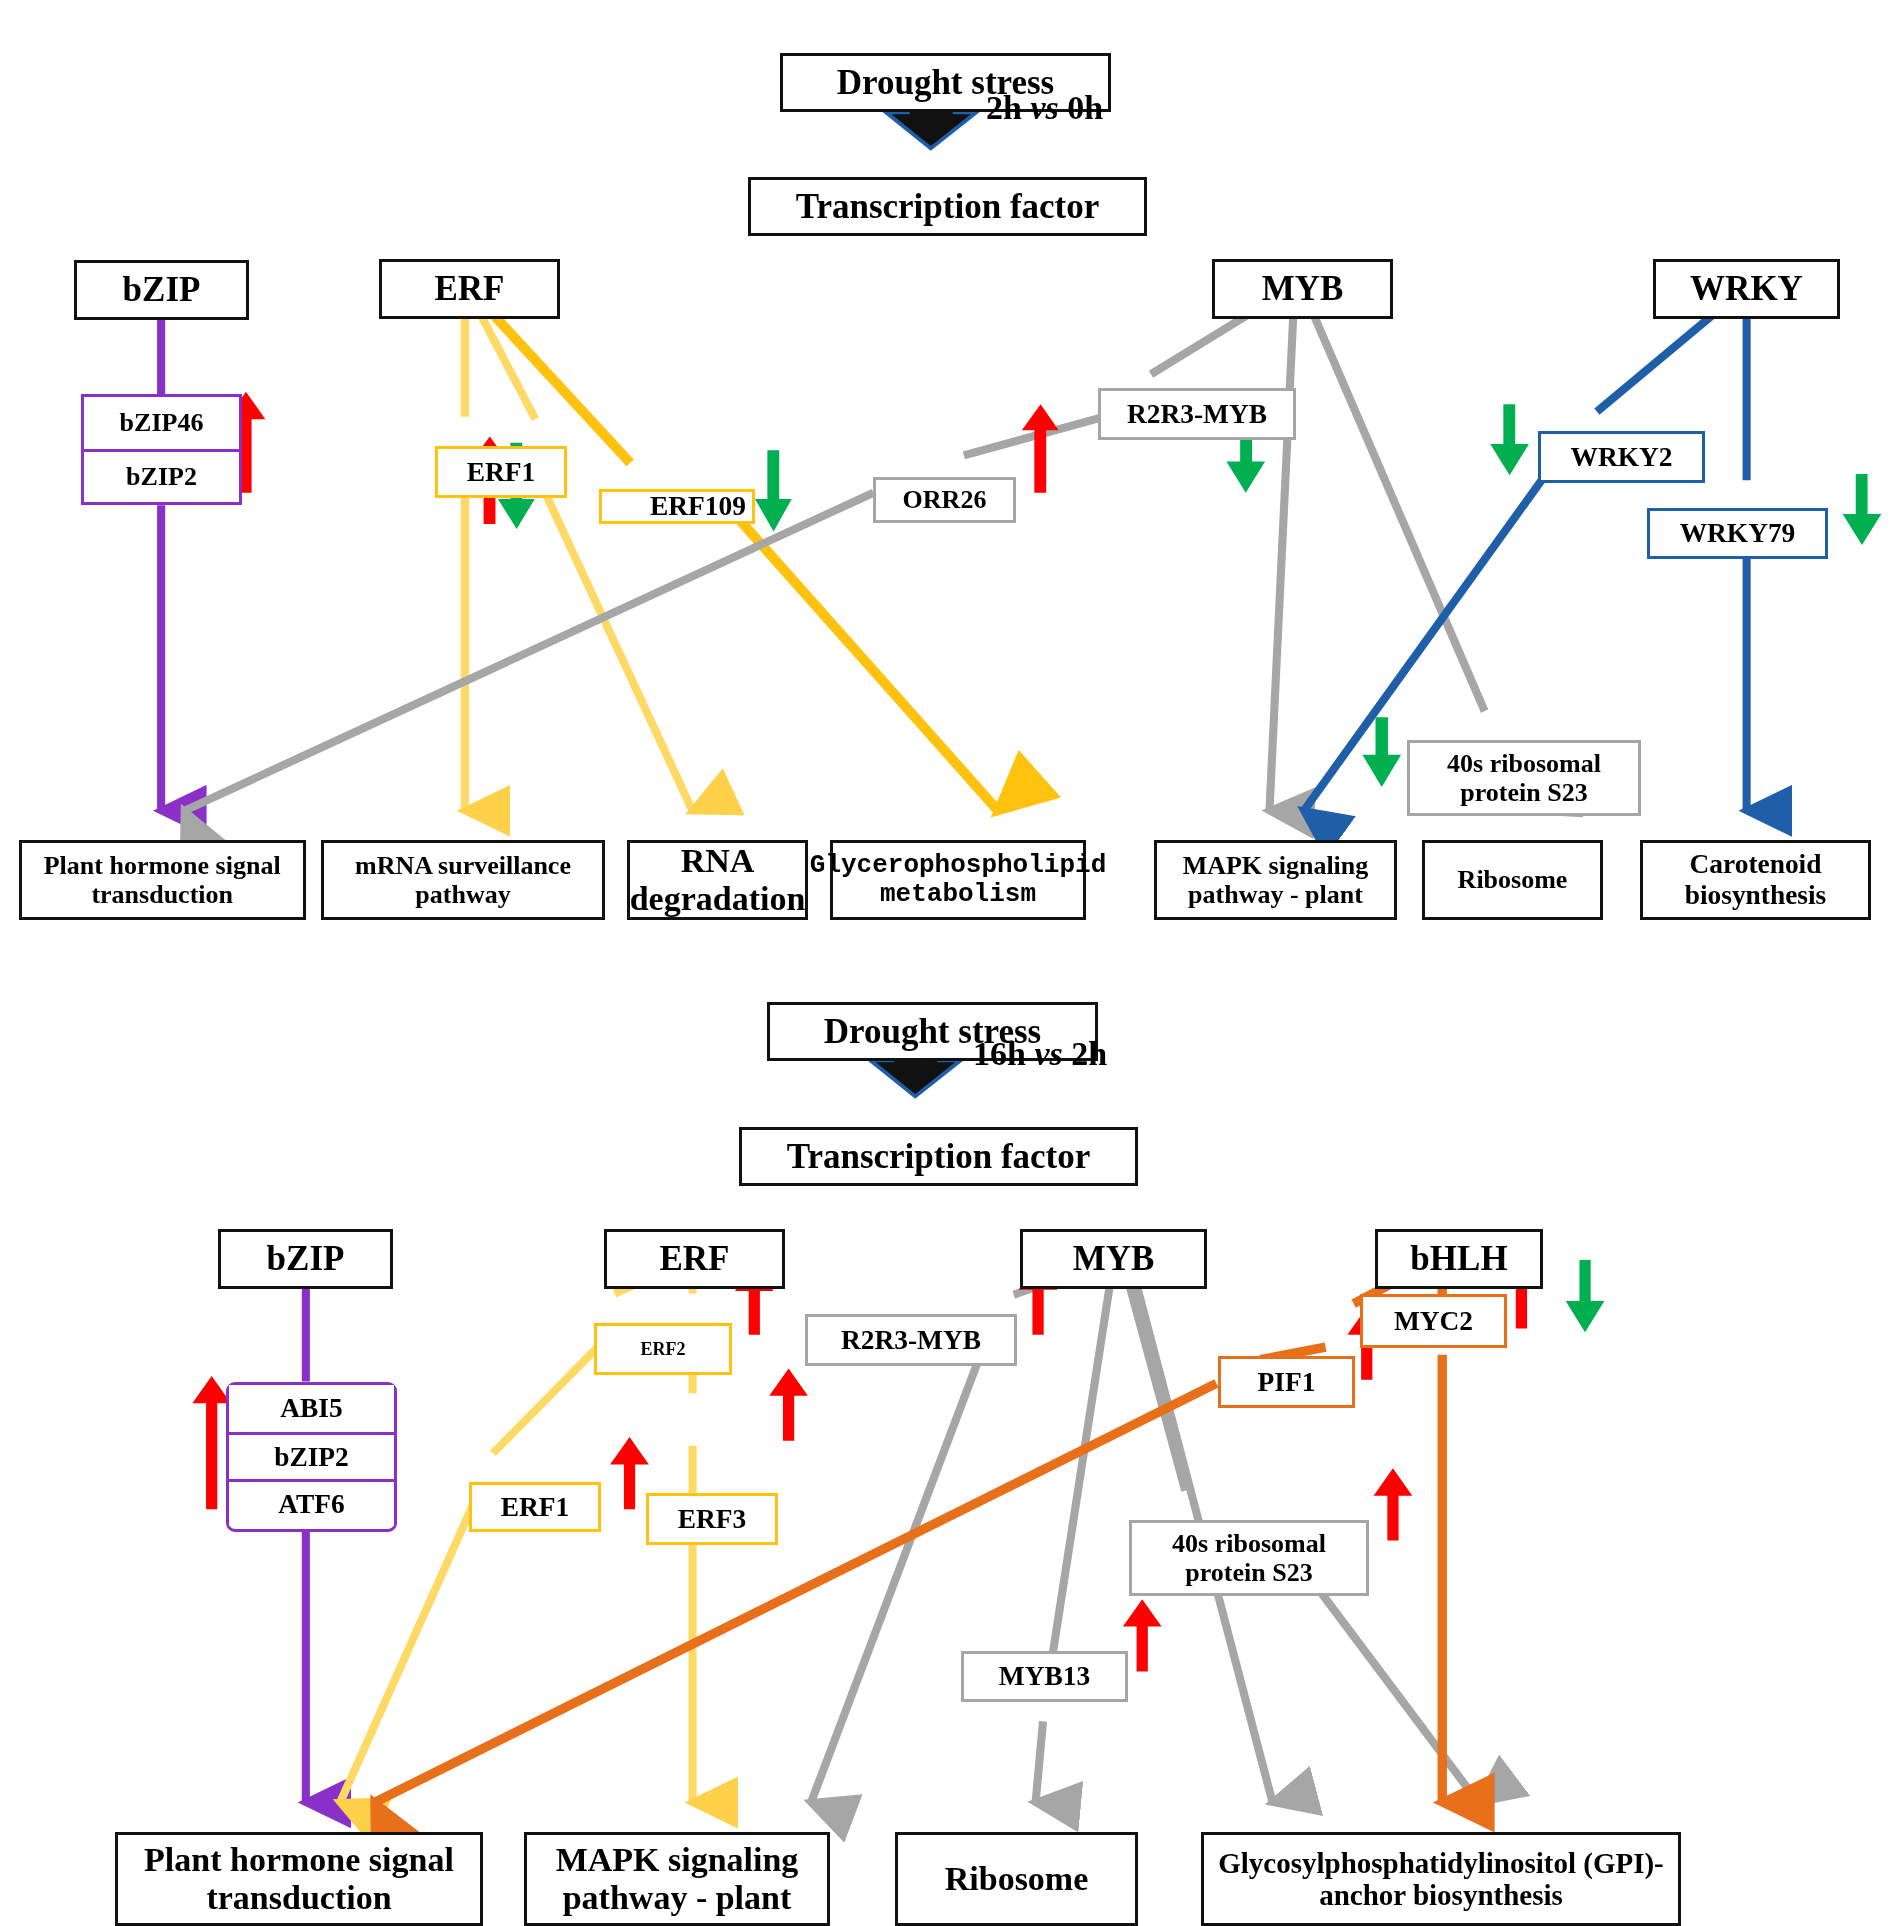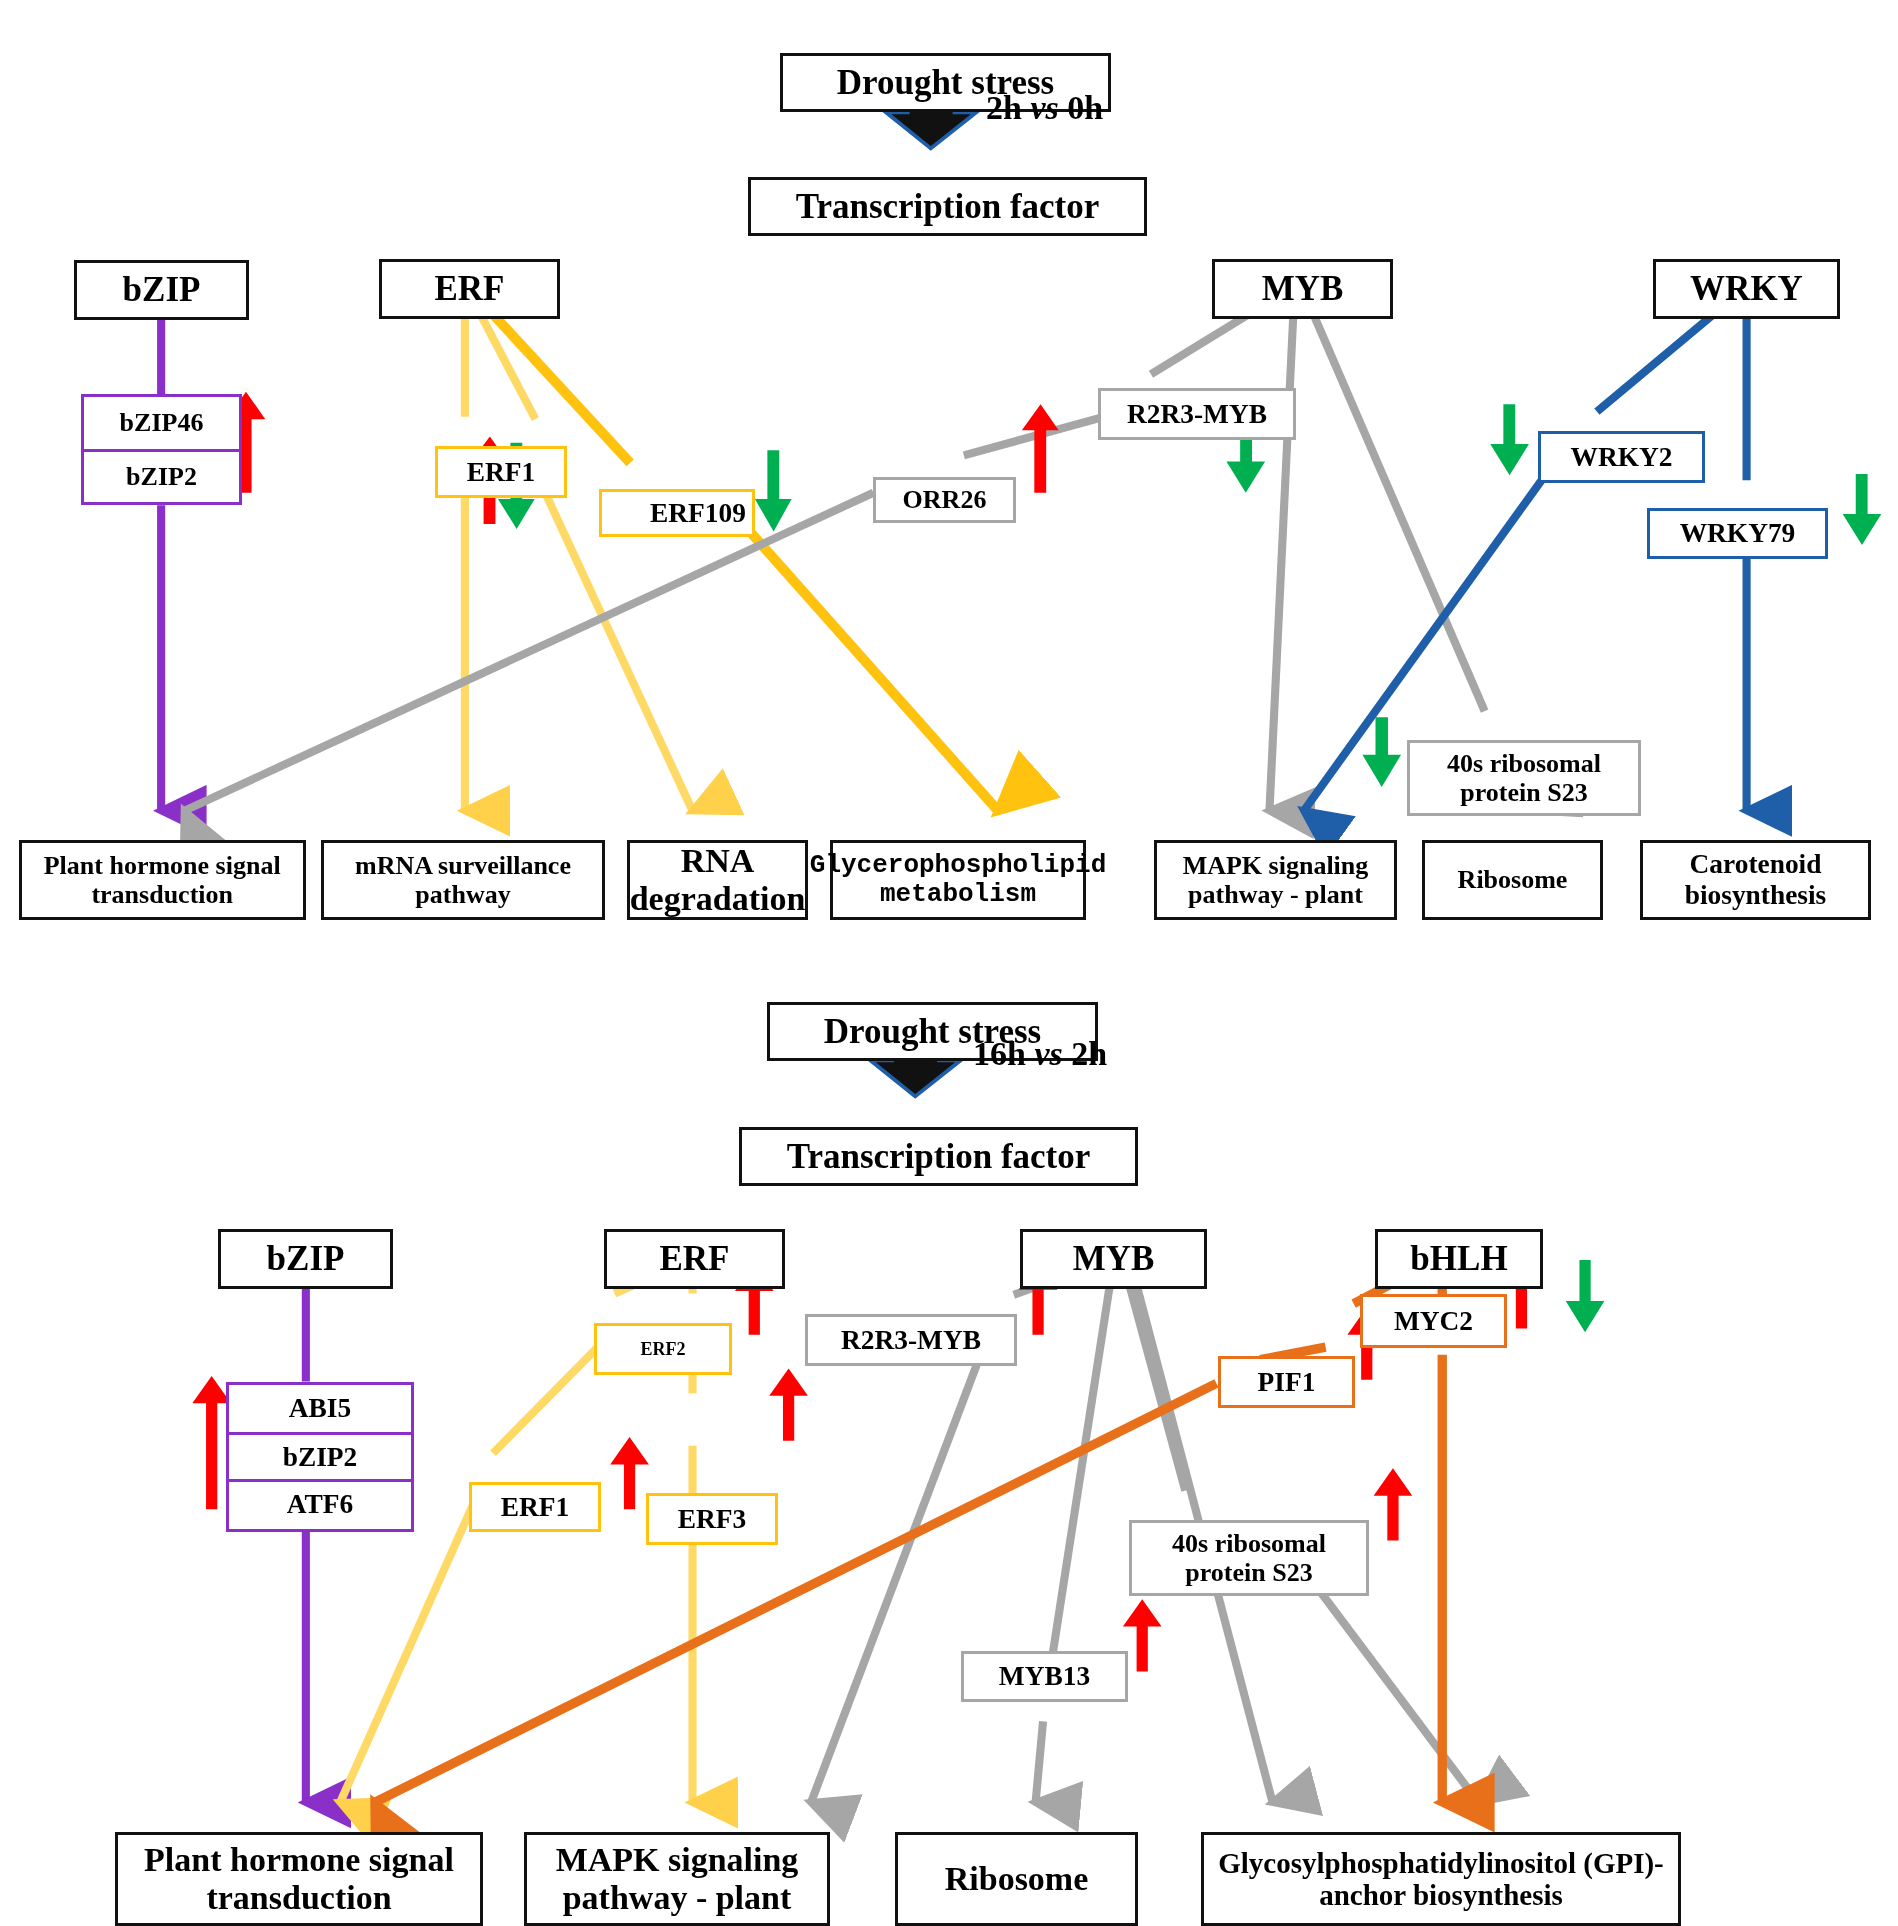--- a/index.html
+++ b/index.html
@@ -175,21 +175,21 @@
   <div class="node tf" style="left:379px;top:230px;width:181px;height:60px;font-size:35px;">ERF</div>
   <div class="node tf" style="left:1212px;top:230px;width:181px;height:60px;font-size:35px;">MYB</div>
   <div class="node tf" style="left:1653px;top:230px;width:187px;height:60px;font-size:35px;">WRKY</div>
 
   <div class="stack" style="left:81px;top:394px;width:161px;height:111px;">
     <div style="height:52px;font-size:26px;">bZIP46</div>
     <div style="height:52px;font-size:26px;">bZIP2</div>
   </div>
 
   <div class="node gene g-yellow" style="left:435px;top:417px;width:132px;height:52px;font-size:27.4px;">ERF1</div>
-  <div class="node gene g-yellow" style="left:599px;top:460px;width:156px;height:48px;font-size:27.4px;padding-left:42px;">ERF109</div>
+  <div class="node gene g-yellow" style="left:599px;top:460px;width:156px;height:35px;font-size:27.4px;padding-left:42px;">ERF109</div>
 
   <div class="node gene g-gray" style="left:873px;top:448px;width:143px;height:46px;font-size:26px;">ORR26</div>
   <div class="node gene g-gray" style="left:1098px;top:359px;width:198px;height:52px;font-size:27.4px;">R2R3-MYB</div>
 
   <div class="node gene g-blue" style="left:1538px;top:402px;width:167px;height:52px;font-size:27.4px;">WRKY2</div>
   <div class="node gene g-blue" style="left:1647px;top:479px;width:181px;height:51px;font-size:27.4px;">WRKY79</div>
 
   <div class="node gene g-gray" style="left:1407px;top:711px;width:234px;height:76px;font-size:26px;padding:0 6.2px;">40s ribosomal protein S23</div>
 
   <div class="node pw" style="left:18.7px;top:811px;width:287px;height:80px;font-size:26px;padding:0 5px;">Plant hormone signal transduction</div>
@@ -206,21 +206,21 @@
     <span>16h </span><i>vs</i><span> 2h</span>
   </div>
 
   <div class="node hdr" style="left:739px;top:1098px;width:399px;height:59px;font-size:35px;">Transcription factor</div>
 
   <div class="node tf" style="left:218px;top:1200px;width:175px;height:60px;font-size:35px;">bZIP</div>
   <div class="node tf" style="left:604px;top:1200px;width:181px;height:60px;font-size:35px;">ERF</div>
   <div class="node tf" style="left:1020px;top:1200px;width:187px;height:60px;font-size:35px;">MYB</div>
   <div class="node tf" style="left:1375px;top:1200px;width:168px;height:60px;font-size:35px;">bHLH</div>
 
-  <div class="stack" style="left:226px;top:1382px;width:188px;height:150px;">
+  <div class="stack" style="left:226px;top:1382px;width:171px;height:150px;border-radius:9px;">
     <div style="height:47px;font-size:27.4px;">ABI5</div>
     <div style="height:47px;font-size:27.4px;">bZIP2</div>
     <div style="height:47px;font-size:27.4px;">ATF6</div>
   </div>
 
   <div class="node gene g-yellow" style="left:469px;top:1453px;width:132px;height:50px;font-size:27.4px;">ERF1</div>
   <div class="node gene g-yellow" style="left:594px;top:1294px;width:138px;height:52px;font-size:18px;">ERF2</div>
   <div class="node gene g-yellow" style="left:646px;top:1464px;width:132px;height:52px;font-size:27.4px;">ERF3</div>
 
   <div class="node gene g-gray" style="left:805px;top:1285px;width:212px;height:52px;font-size:27.4px;">R2R3-MYB</div>

